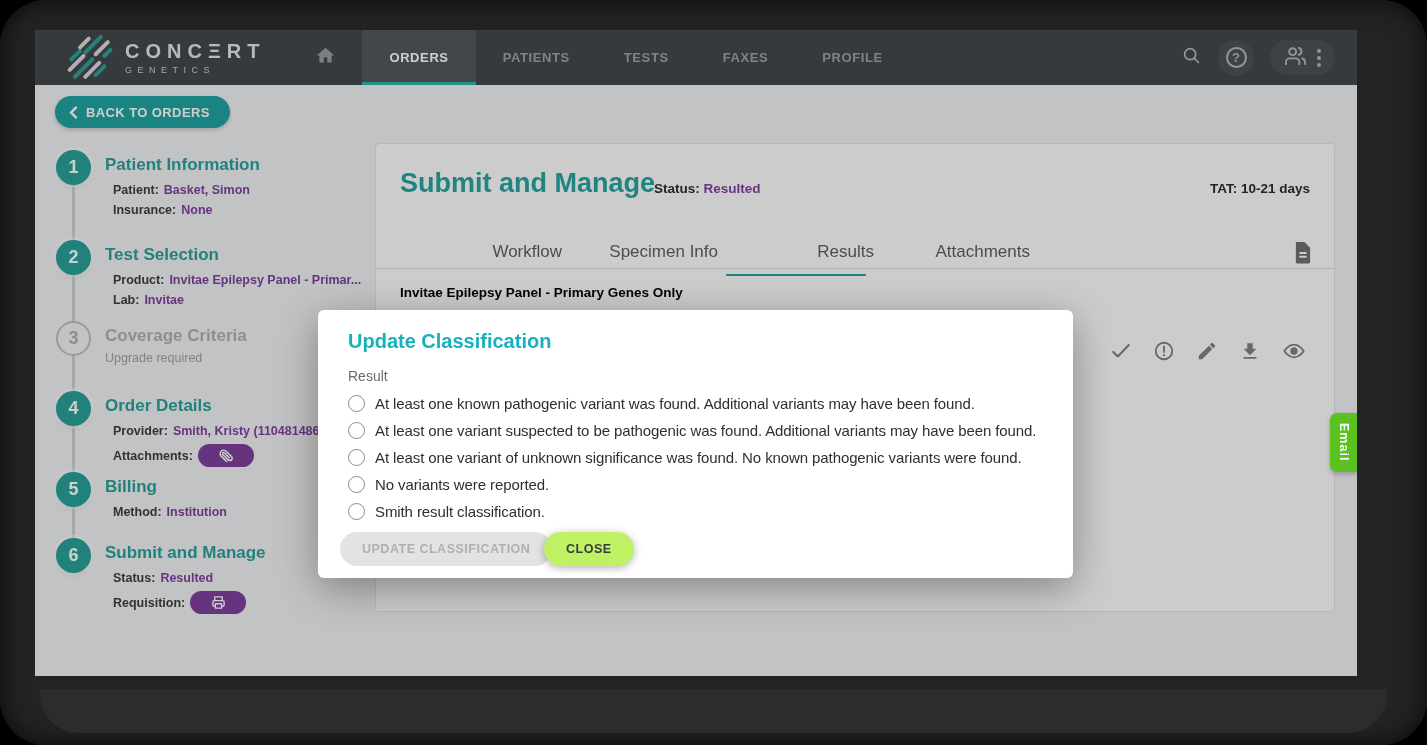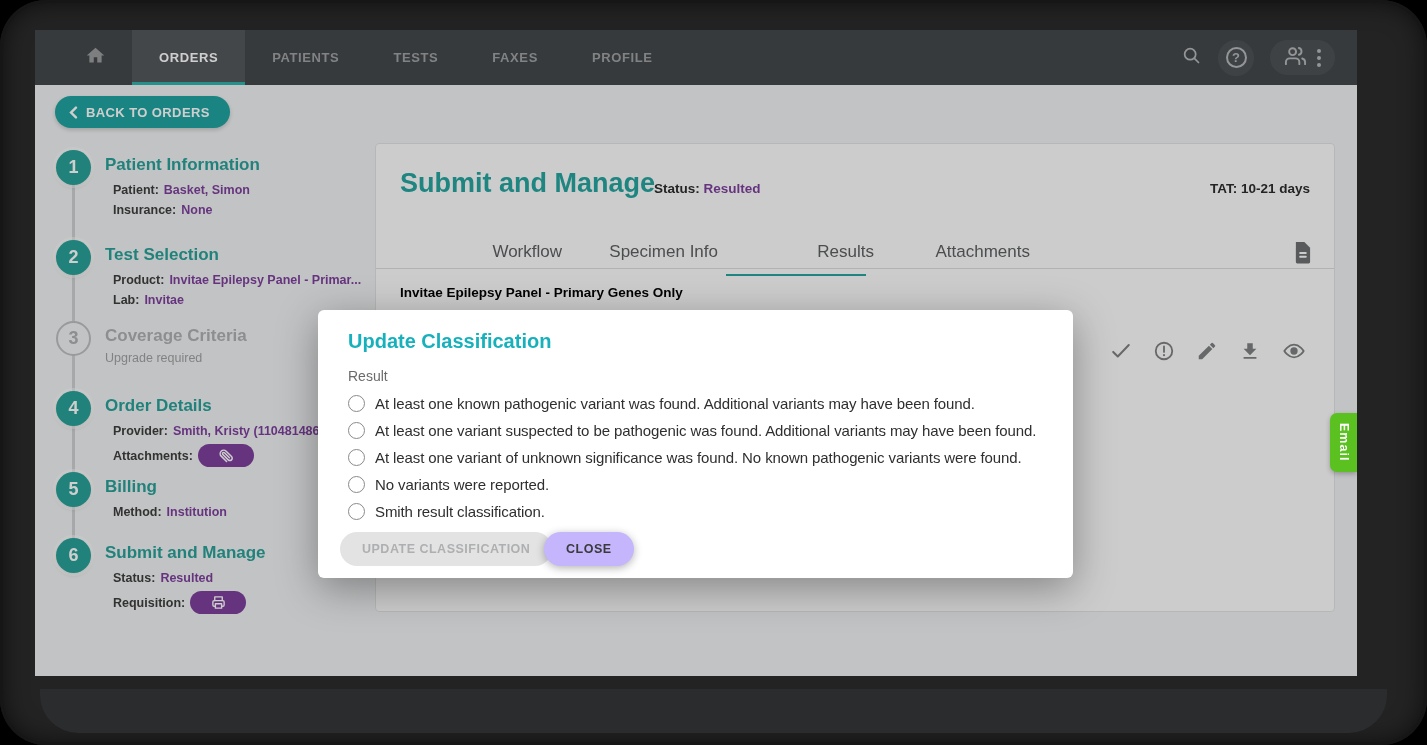--- a/index.html
+++ b/index.html
@@ -90,41 +90,60 @@
   .result-label { position:absolute; left:30px; top:58px; font-size:14px; color:#6b6b6b; }
   .options { position:absolute; left:30px; top:80px; }
   .option { display:flex; align-items:center; gap:10px; height:27px; cursor:pointer; }
   .radio { width:17px; height:17px; border:1.5px solid #8a8a8a; border-radius:50%;
            background:#fff; flex:0 0 auto; }
   .option-text { font-size:15px; color:#2f2f2f; letter-spacing:-.1px; }
   .btn-update { position:absolute; left:22px; top:222px; height:34px; padding:0 22px;
                 border:none; border-radius:17px; background:#e3e3e4; color:#aeafb0;
                 font-size:12.5px; font-weight:bold; letter-spacing:.5px; font-family:inherit; }
   .btn-close { position:absolute; left:226px; top:222px; height:34px; padding:0 22px;
-               border:none; border-radius:17px; background:#c4b5fd; color:#3a3a3a;
+               border:none; border-radius:17px; background:#bef264; color:#3a3a3a;
                font-size:12.5px; font-weight:bold; letter-spacing:.5px; cursor:pointer;
                box-shadow:0 2px 8px rgba(0,0,0,.3); font-family:inherit; }
 
   
   .email-tab { position:absolute; right:0; top:383px; width:27px; height:59px; background:#5bc121;
                border-radius:7px 0 0 7px; z-index:70; display:flex; align-items:center;
                justify-content:center; cursor:pointer; box-shadow:0 2px 5px rgba(0,0,0,.25); }
   .email-tab span { writing-mode:vertical-rl; color:#fff; font-size:12.5px; font-weight:bold;
                letter-spacing:1px; }
 </style>
 </head>
 <body>
 
 <div class="stage">
   <div class="frame"></div>
   <div class="frame-hinge"></div>
 
   <div class="app">
 
     <div class="nav">
+      <div class="brand">
+        <span>
+          <svg width="52" height="46" viewBox="0 0 60 52" fill="none" stroke-linecap="round" stroke-width="4.6">
+            <line x1="12" y1="30" x2="22" y2="20" stroke="#2f9e96"></line>
+            <line x1="10" y1="42" x2="26" y2="26" stroke="#d9dadb"></line>
+            <line x1="16" y1="50" x2="36" y2="30" stroke="#2f9e96"></line>
+            <line x1="28" y1="50" x2="44" y2="34" stroke="#d9dadb"></line>
+            <line x1="40" y1="48" x2="50" y2="38" stroke="#2f9e96"></line>
+            <line x1="22" y1="16" x2="32" y2="6" stroke="#d9dadb"></line>
+            <line x1="28" y1="22" x2="46" y2="4" stroke="#2f9e96"></line>
+            <line x1="40" y1="24" x2="54" y2="10" stroke="#d9dadb"></line>
+            <line x1="50" y1="26" x2="57" y2="19" stroke="#2f9e96"></line>
+          </svg>
+        </span>
+        <span class="brand-text">
+          <div class="line1">CONCΞRT</div>
+          <div class="line2">GENETICS</div>
+        </span>
+      </div>
 
       <div class="home-wrap">
         <span>
           <svg width="21" height="21" viewBox="0 0 24 24" fill="#9a9c9e">
             <path d="M10 20v-6h4v6h5v-8h3L12 3 2 12h3v8z"></path>
           </svg>
         </span>
       </div>
 
       <div class="nav-tabs">

